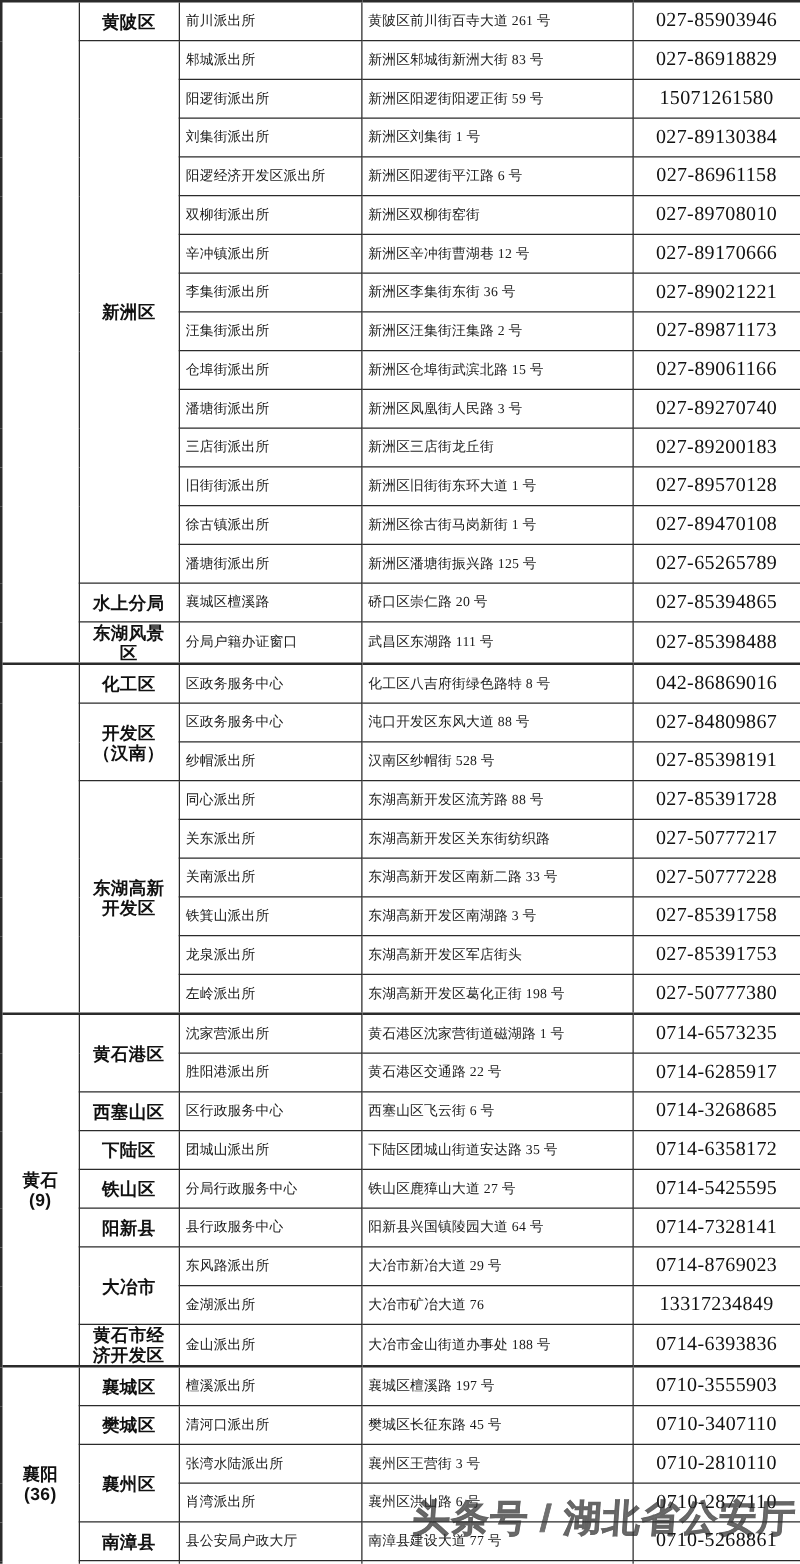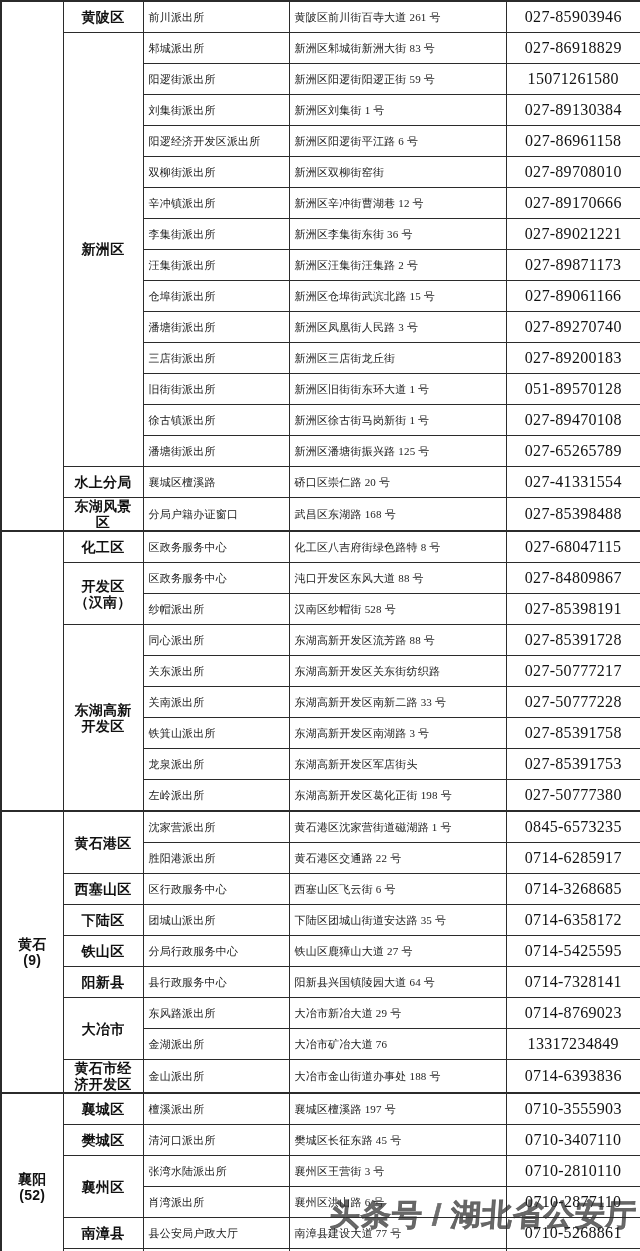--- a/index.html
+++ b/index.html
@@ -171,50 +171,50 @@
           <td class="phone outer-right">027-89270740</td>
         </tr>
         <tr class="row-std">
           <td class="office">三店街派出所</td>
           <td class="addr">新洲区三店街龙丘街</td>
           <td class="phone outer-right">027-89200183</td>
         </tr>
         <tr class="row-std">
           <td class="office">旧街街派出所</td>
           <td class="addr">新洲区旧街街东环大道 1 号</td>
-          <td class="phone outer-right">051-89570128</td>
+          <td class="phone outer-right">027-89570128</td>
         </tr>
         <tr class="row-std">
           <td class="office">徐古镇派出所</td>
           <td class="addr">新洲区徐古街马岗新街 1 号</td>
           <td class="phone outer-right">027-89470108</td>
         </tr>
         <tr class="row-std">
           <td class="office">潘塘街派出所</td>
           <td class="addr">新洲区潘塘街振兴路 125 号</td>
           <td class="phone outer-right">027-65265789</td>
         </tr>
         <tr class="row-std">
           <td class="dist" rowspan="1">水上分局</td>
           <td class="office">襄城区檀溪路</td>
           <td class="addr">硚口区崇仁路 20 号</td>
-          <td class="phone outer-right">027-41331554</td>
+          <td class="phone outer-right">027-85394865</td>
         </tr>
         <tr class="row-std">
           <td class="dist" rowspan="1">东湖风景区</td>
           <td class="office">分局户籍办证窗口</td>
-          <td class="addr">武昌区东湖路 168 号</td>
+          <td class="addr">武昌区东湖路 111 号</td>
           <td class="phone outer-right">027-85398488</td>
         </tr>
         <tr class="row-std">
           <td class="city outer-left grp-top" rowspan="9"></td>
           <td class="dist grp-top" rowspan="1">化工区</td>
           <td class="office grp-top">区政务服务中心</td>
           <td class="addr grp-top">化工区八吉府街绿色路特 8 号</td>
-          <td class="phone outer-right grp-top">027-68047115</td>
+          <td class="phone outer-right grp-top">042-86869016</td>
         </tr>
         <tr class="row-std">
           <td class="dist" rowspan="2">开发区（汉南）</td>
           <td class="office">区政务服务中心</td>
           <td class="addr">沌口开发区东风大道 88 号</td>
           <td class="phone outer-right">027-84809867</td>
         </tr>
         <tr class="row-std">
           <td class="office">纱帽派出所</td>
           <td class="addr">汉南区纱帽街 528 号</td>
@@ -252,21 +252,21 @@
           <td class="phone outer-right">027-50777380</td>
         </tr>
         <tr class="row-std">
           <td class="city outer-left grp-top" rowspan="9">
             <div>黄石</div>
             <div>(9)</div>
           </td>
           <td class="dist grp-top" rowspan="2">黄石港区</td>
           <td class="office grp-top">沈家营派出所</td>
           <td class="addr grp-top">黄石港区沈家营街道磁湖路 1 号</td>
-          <td class="phone outer-right grp-top">0845-6573235</td>
+          <td class="phone outer-right grp-top">0714-6573235</td>
         </tr>
         <tr class="row-std">
           <td class="office">胜阳港派出所</td>
           <td class="addr">黄石港区交通路 22 号</td>
           <td class="phone outer-right">0714-6285917</td>
         </tr>
         <tr class="row-std">
           <td class="dist" rowspan="1">西塞山区</td>
           <td class="office">区行政服务中心</td>
           <td class="addr">西塞山区飞云街 6 号</td>
@@ -303,21 +303,21 @@
         </tr>
         <tr class="row-std">
           <td class="dist" rowspan="1">黄石市经济开发区</td>
           <td class="office">金山派出所</td>
           <td class="addr">大冶市金山街道办事处 188 号</td>
           <td class="phone outer-right">0714-6393836</td>
         </tr>
         <tr class="row-std">
           <td class="city outer-left grp-top" rowspan="6">
             <div>襄阳</div>
-            <div>(52)</div>
+            <div>(36)</div>
           </td>
           <td class="dist grp-top" rowspan="1">襄城区</td>
           <td class="office grp-top">檀溪派出所</td>
           <td class="addr grp-top">襄城区檀溪路 197 号</td>
           <td class="phone outer-right grp-top">0710-3555903</td>
         </tr>
         <tr class="row-std">
           <td class="dist" rowspan="1">樊城区</td>
           <td class="office">清河口派出所</td>
           <td class="addr">樊城区长征东路 45 号</td>

